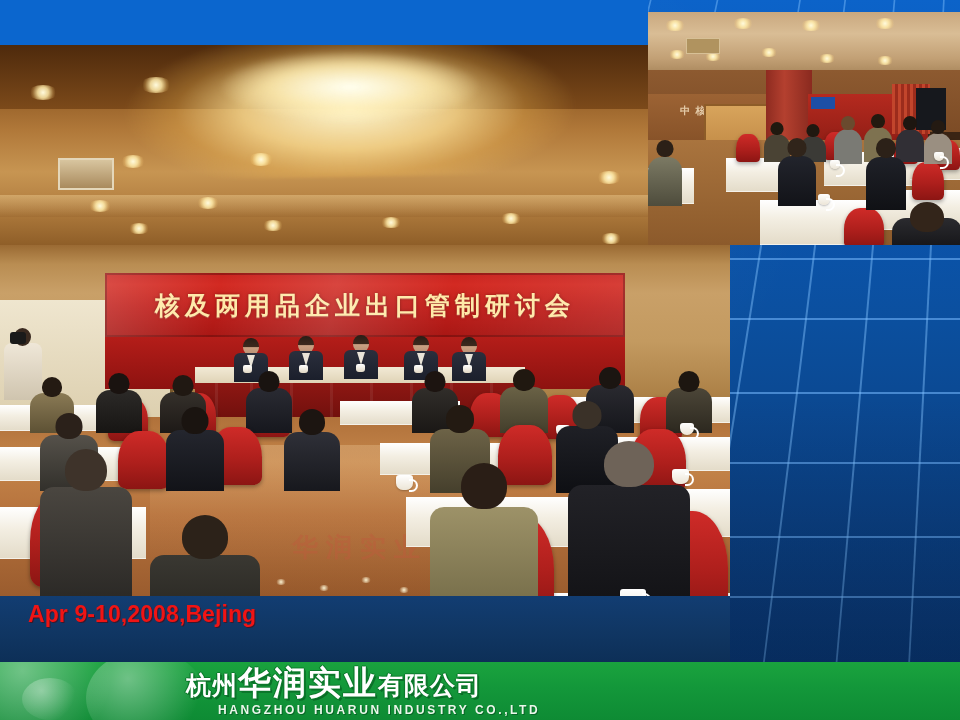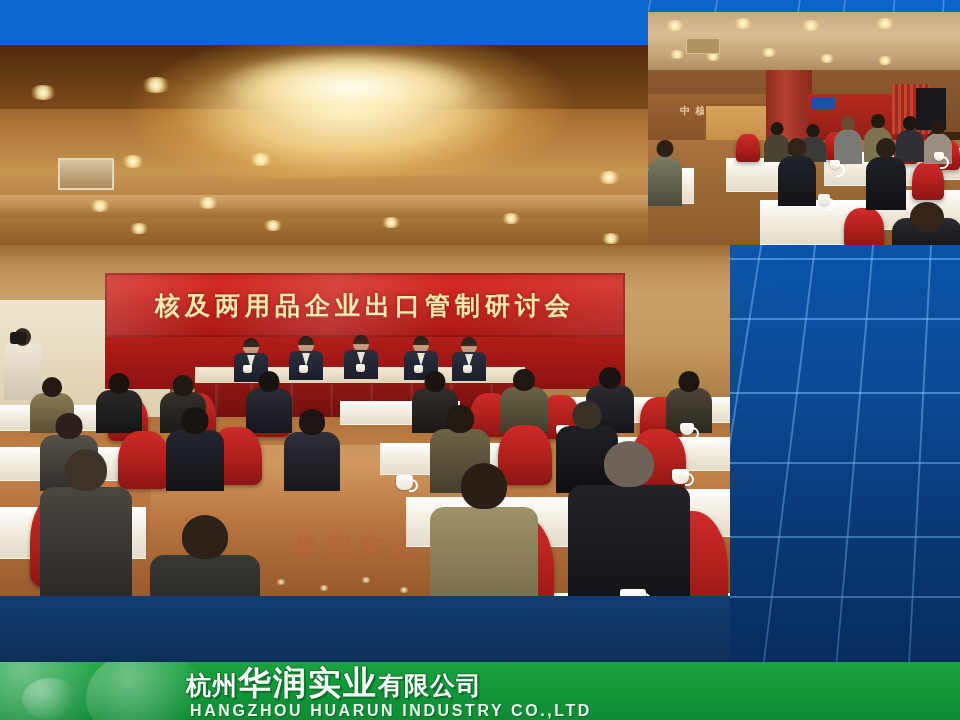--- a/index.html
+++ b/index.html
@@ -184,22 +184,22 @@
     position:absolute;left:0;top:0;height:38px;line-height:38px;white-space:nowrap;
     font-family:"DejaVu Sans","Liberation Sans",sans-serif;font-weight:700;
   }
   .gb-cn .small{font-size:25px;letter-spacing:1px;}
   .gb-cn .big{font-size:33px;letter-spacing:2px;}
   .gb-cn .tail{font-size:25px;letter-spacing:1px;}
   .gb-cn span{color:#ffffff;text-shadow:
       -1.2px 0 0 #0c7a2c,1.2px 0 0 #0c7a2c,0 -1.2px 0 #0c7a2c,0 1.2px 0 #0c7a2c,
       2px 2px 0 rgba(0,60,20,.45); text-align: right;}
   .gb-en{
-    position:absolute;left:4px;top:38px;height:17px;line-height:17px;
-    color:#eaf7ea;font-size:16px;font-weight:700;letter-spacing:2.6px;white-space:nowrap;
+    position:absolute;left:32px;top:38px;height:17px;line-height:17px;
+    color:#eaf7ea;font-size:12px;font-weight:700;letter-spacing:2.6px;white-space:nowrap;
     text-shadow:1px 1px 0 rgba(0,70,25,.55);
   }
 </style>
 </head>
 <body>
 
 <div id="slide">
 
   <div class="bg-base"></div>
   <div class="bg-grid-lat">
@@ -497,20 +497,21 @@
     <div class="aud" style="left:244px;top:190px;width:70px;height:48px">
       <span class="b" style="top:16px;width:70px;height:32px;background:linear-gradient(180deg,#2b2b2f,#141417)"></span>
       <span class="h" style="top:0;width:34px;height:30px;background:#33251a"></span>
     </div>
     <div class="mug" style="left:170px;top:182px;width:12px;height:11px"></div>
     <div class="mug" style="left:182px;top:148px;width:10px;height:9px"></div>
     <div class="mug" style="left:286px;top:140px;width:10px;height:9px"></div>
   </div>
 
   <div class="caption">
+    <div class="caption-line">Apr 9-10,2008,Bejing</div>
   </div>
 
   <div class="greenband">
     <div class="gb-bubble" style="left:-30px;top:-24px;width:150px;height:110px"></div>
     <div class="gb-bubble" style="left:86px;top:-12px;width:120px;height:96px"></div>
     <div class="gb-bubble" style="left:22px;top:16px;width:56px;height:42px"></div>
 
     <div class="gb-logo">
       <div class="gb-cn">
         <span class="small">杭州</span><span class="big">华润实业</span><span class="tail">有限公司</span>

